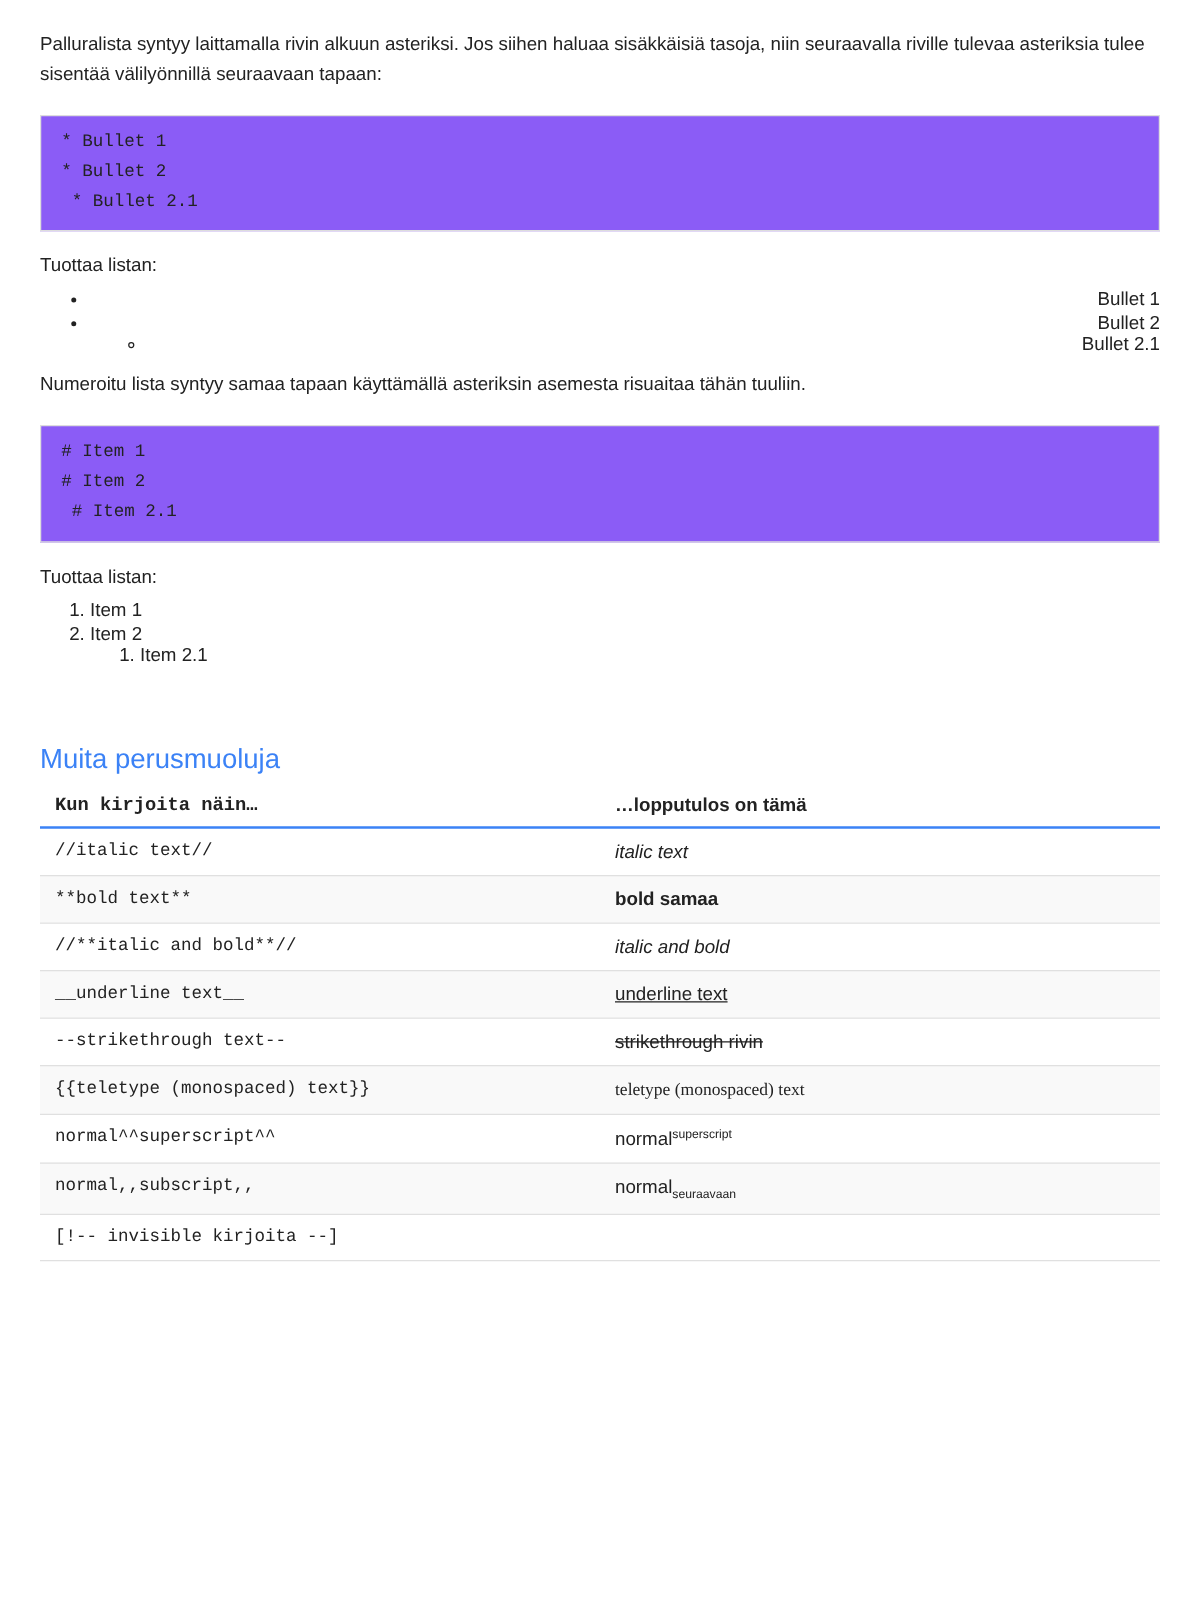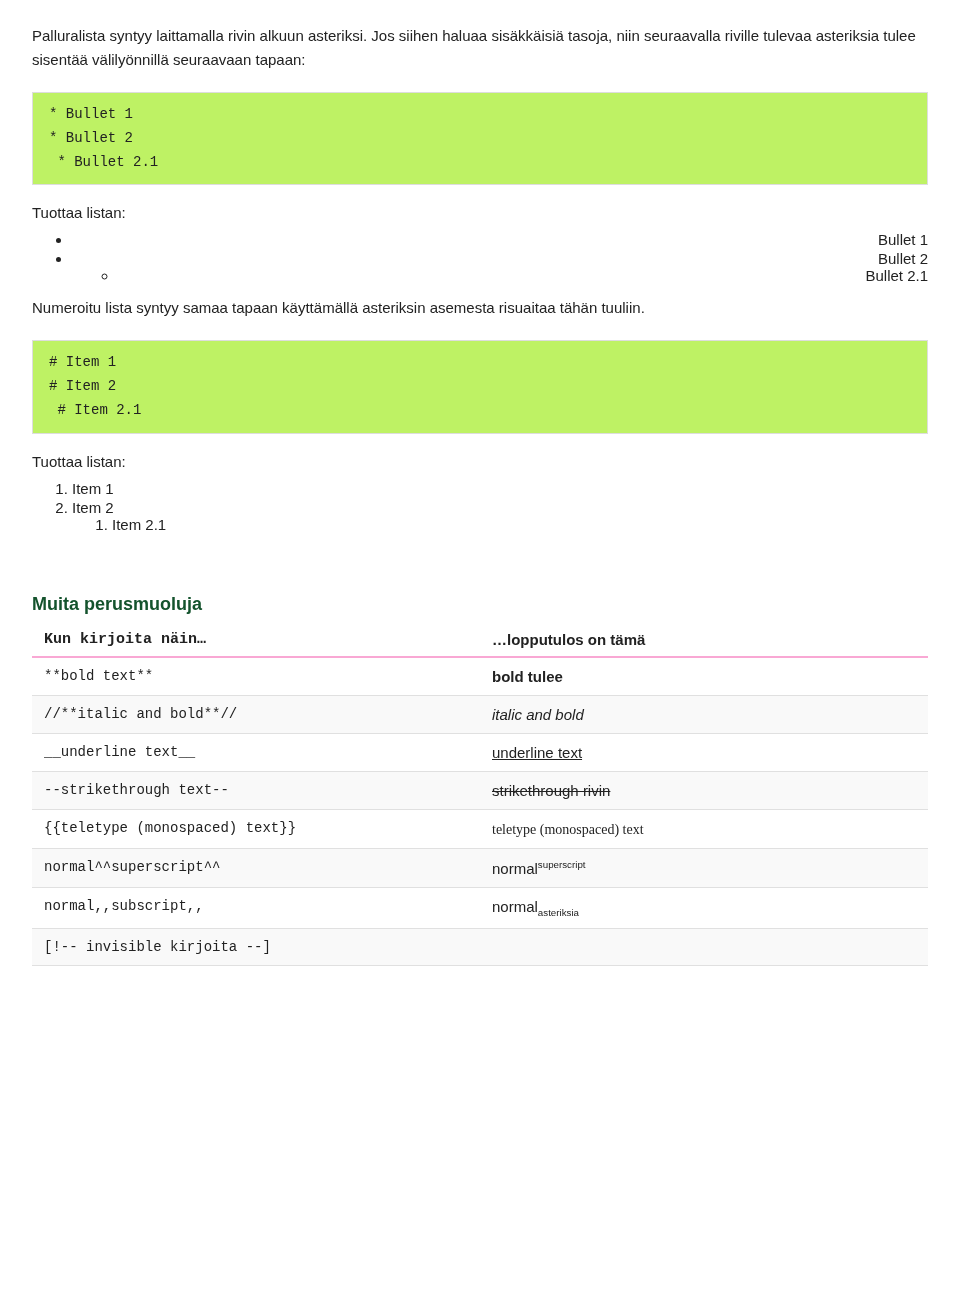--- a/index.html
+++ b/index.html
@@ -18,33 +18,33 @@
     }
 
     p {
       margin-bottom: 12px;
       line-height: 1.6;
     }
 
     .code-block {
       font-family: 'Courier New', Courier, monospace;
       font-size: 14px;
-      background: #bef264;
+      background: #8b5cf6;
       border: 1px solid #ddd;
       padding: 10px 16px;
       margin: 20px 0 16px 0;
       line-height: 1.7;
       white-space: pre;
       display: block;
     }
 
     .section-heading {
-      font-size: 18px;
-      font-weight: bold;
-      color: #14532d;
+      font-size: 22px;
+      font-weight: normal;
+      color: #3b82f6;
       margin: 32px 0 8px 0;
     }
 
     .tuottaa-label {
       margin: 12px 0 6px 0;
       font-size: 15px;
     }
 
     ul.bullet-list {
       list-style-type: disc;
@@ -81,21 +81,21 @@
       width: 100%;
       border-collapse: collapse;
       margin-top: 8px;
     }
 
     .table-container th {
       text-align: left;
       font-weight: bold;
       font-size: 15px;
       padding: 8px 12px;
-      border-bottom: 2px solid #f9a8d4;
+      border-bottom: 2px solid #3b82f6;
     }
 
     .table-container td {
       padding: 10px 12px;
       border-bottom: 1px solid #e0e0e0;
       vertical-align: top;
     }
 
     .table-container tr:nth-child(even) td {
       background: #f9f9f9;
@@ -203,24 +203,28 @@
 
 <table class="table-container">
   <thead>
     <tr>
       <th class="col-left">Kun kirjoita näin…</th>
       <th class="col-right">…lopputulos on tämä</th>
     </tr>
   </thead>
   <tbody>
 
+    <tr>
+      <td class="col-left">//italic text//</td>
+      <td class="col-right"><span class="italic-text">italic text</span></td>
+    </tr>
 
     <tr>
       <td class="col-left">**bold text**</td>
-      <td class="col-right"><span class="bold-text">bold tulee</span></td>
+      <td class="col-right"><span class="bold-text">bold samaa</span></td>
     </tr>
 
     <tr>
       <td class="col-left">//**italic and bold**//</td>
       <td class="col-right"><span class="italic-bold-text">italic and bold</span></td>
     </tr>
 
     <tr>
       <td class="col-left">__underline text__</td>
       <td class="col-right"><span class="underline-text">underline text</span></td>
@@ -236,21 +240,21 @@
       <td class="col-right"><span class="teletype-text">teletype (monospaced) text</span></td>
     </tr>
 
     <tr>
       <td class="col-left">normal^^superscript^^</td>
       <td class="col-right superscript-text">normal<sup>superscript</sup></td>
     </tr>
 
     <tr>
       <td class="col-left">normal,,subscript,,</td>
-      <td class="col-right subscript-text">normal<sub>asteriksia</sub></td>
+      <td class="col-right subscript-text">normal<sub>seuraavaan</sub></td>
     </tr>
 
     <tr>
       <td class="col-left">[!-- invisible kirjoita --]</td>
       <td class="col-right"></td>
     </tr>
   </tbody>
 </table>
 
 

